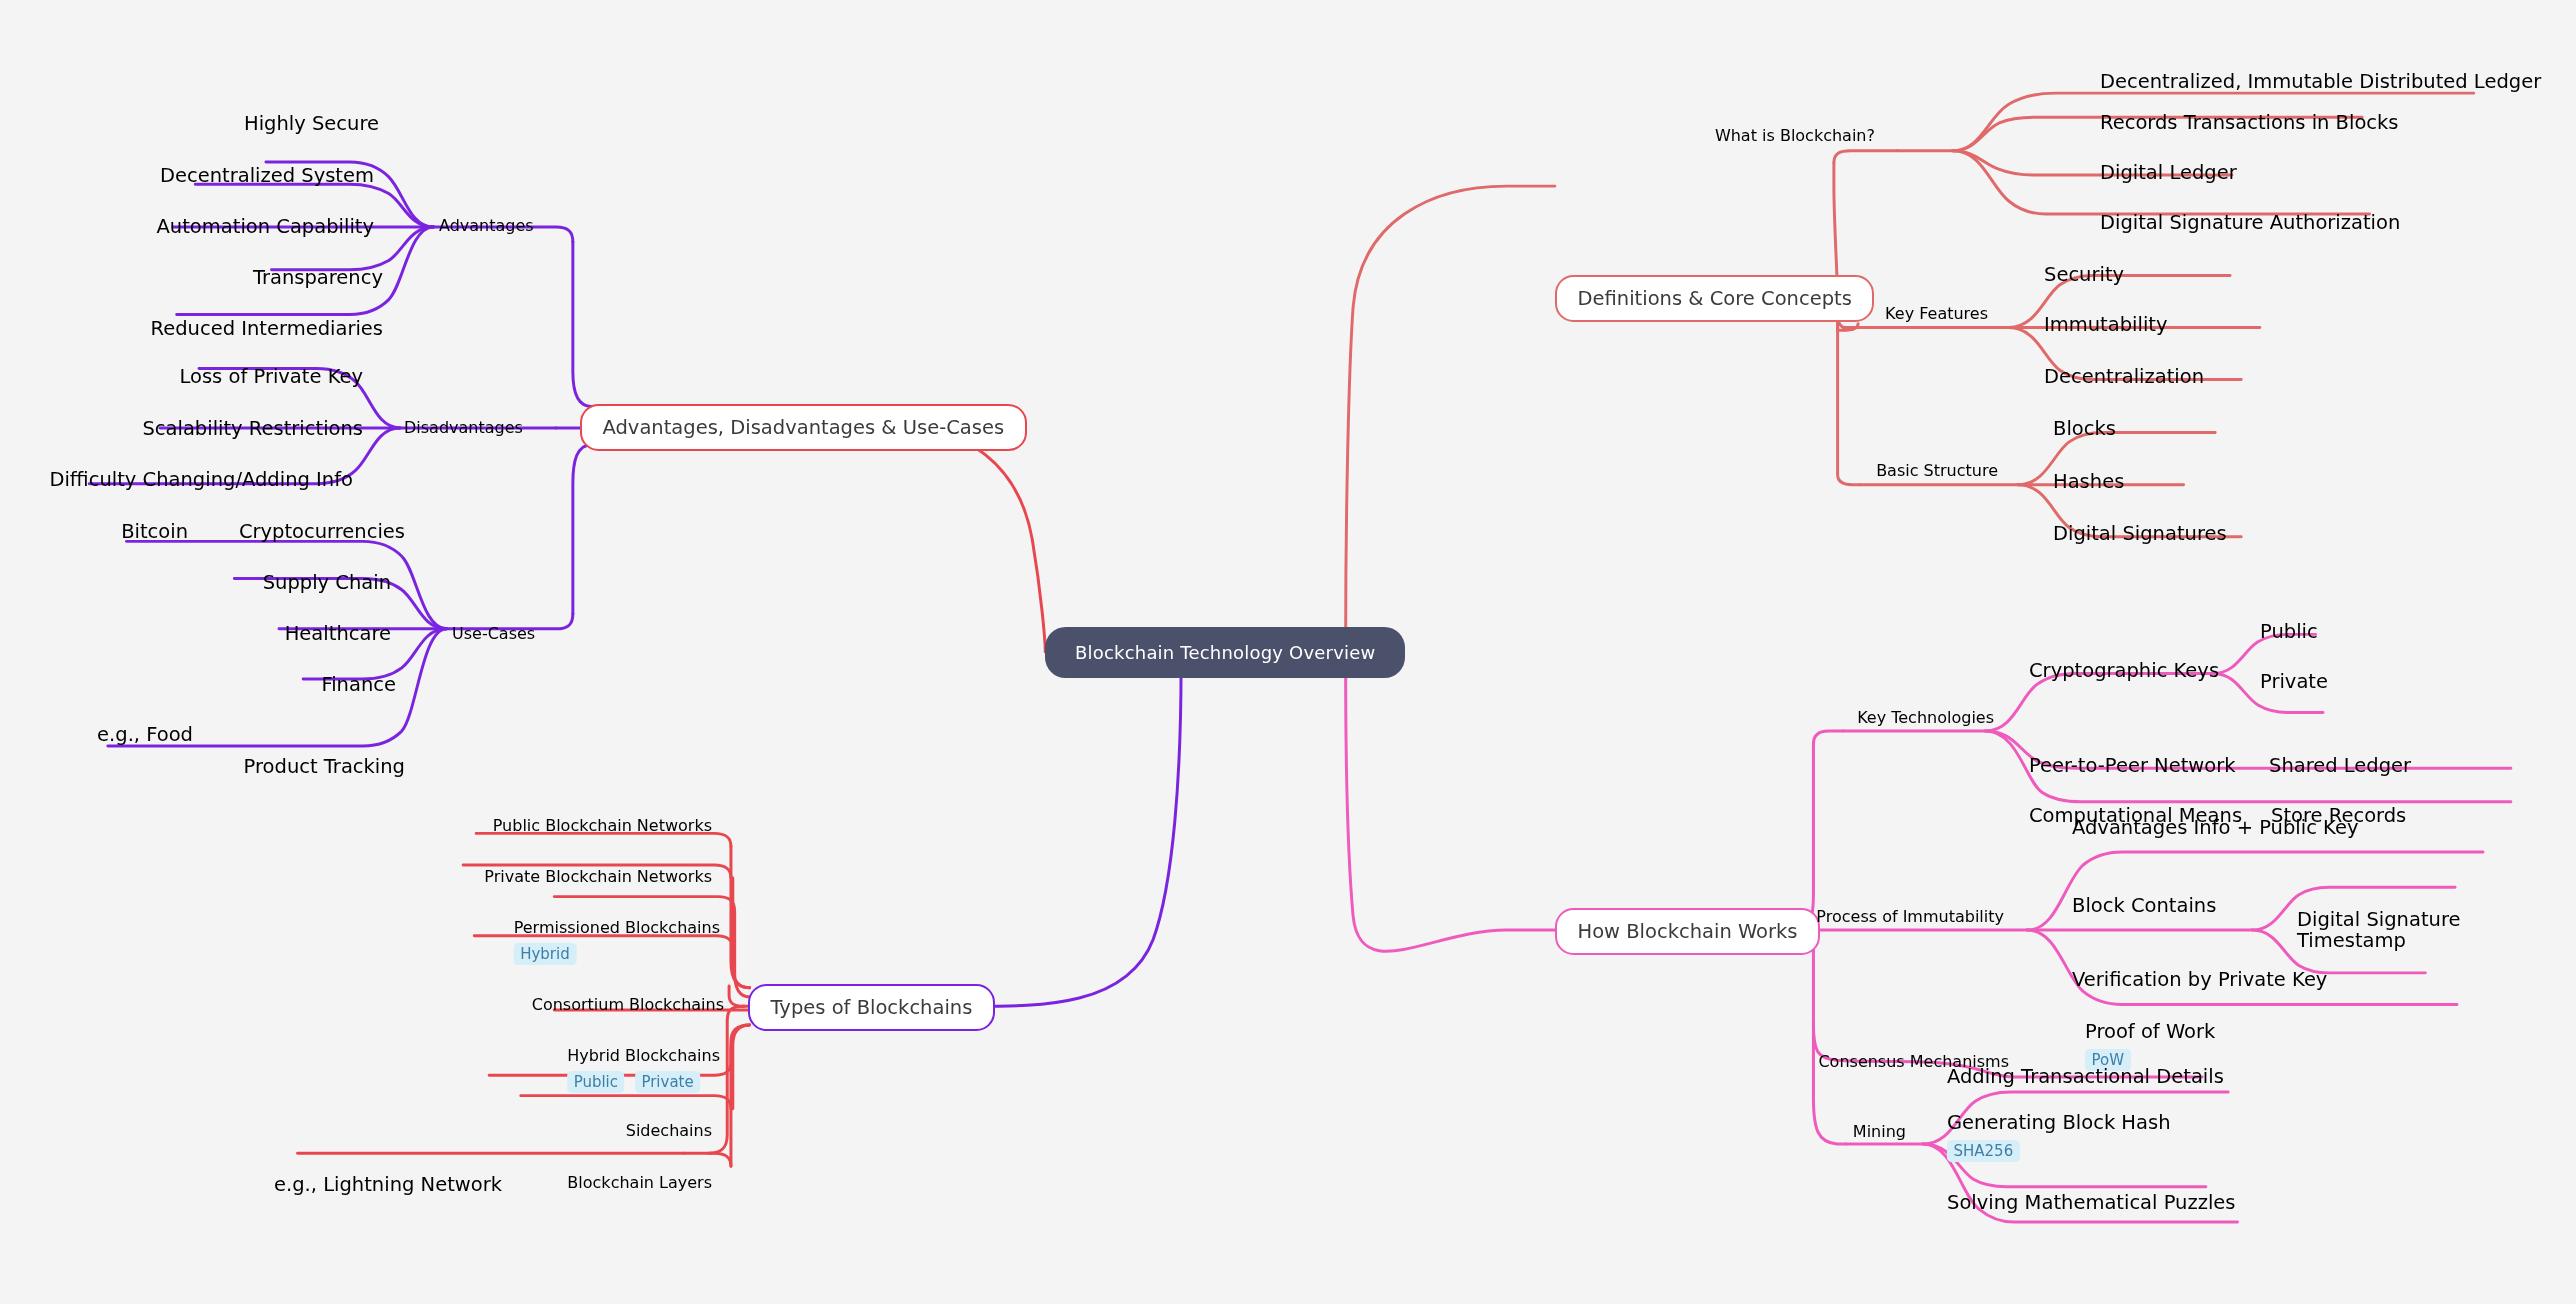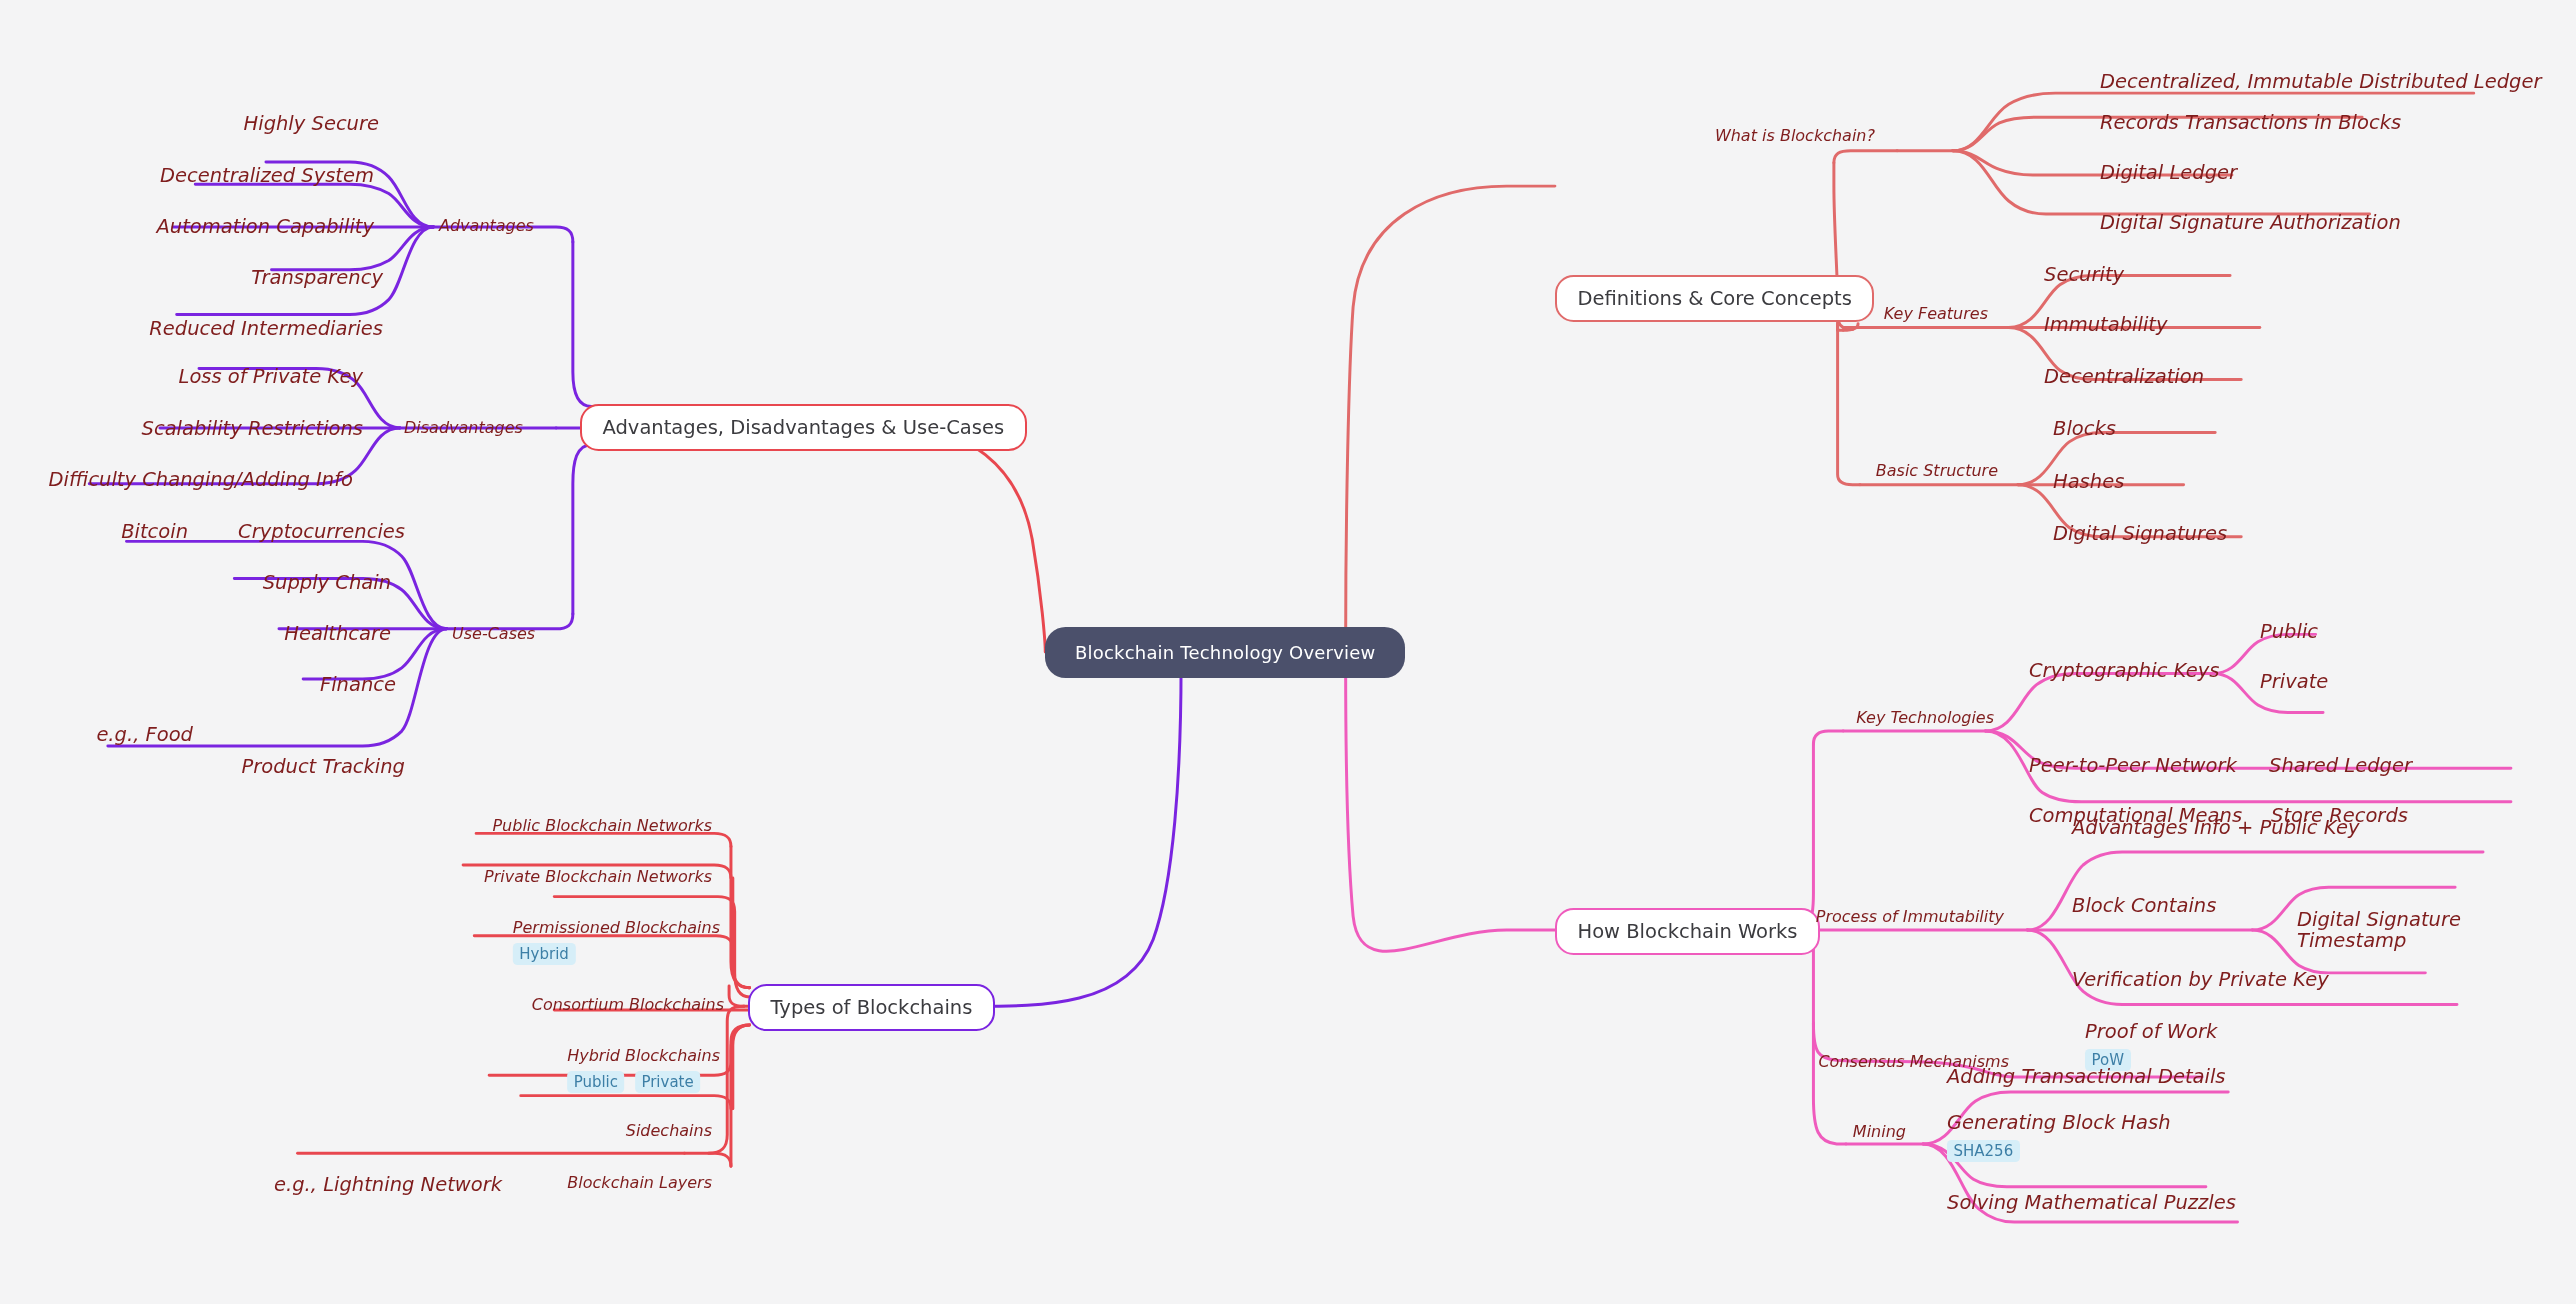--- a/index.html
+++ b/index.html
@@ -33,25 +33,24 @@
     padding:10.2px 20.5px;
     font-family:"DejaVu Sans","Liberation Sans",sans-serif;
   }
   .branch.red{border-color:#e06a6a;}
   .branch.crimson{border-color:#e8474f;}
   .branch.pink{border-color:#ef5bbd;}
   .branch.violet{border-color:#7a24e0;}
 
   
   .lbl{
-    color:#7f1d1d;
+    color:#000000;
     font-size:19.5px;
     font-family:"DejaVu Sans","Liberation Sans",sans-serif;
     line-height:1.15;
-    font-style:italic;
   }
   .lbl.l2{font-size:16px;}
   .lbl.l3{font-size:19.5px;}
   .lbl.l4{font-size:19.5px;}
 
   .badge{
     display:inline-block;
     background:#d6eef8;
     color:#3d7fa6;
     font-size:15px;

